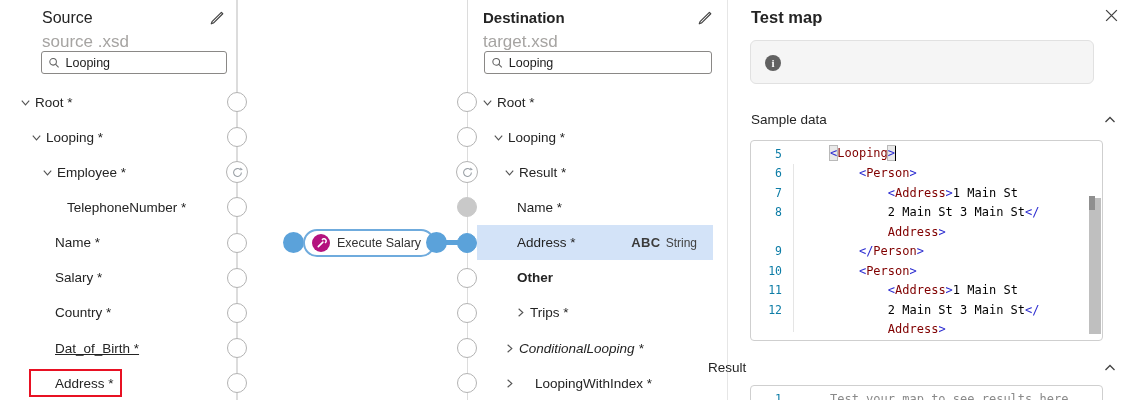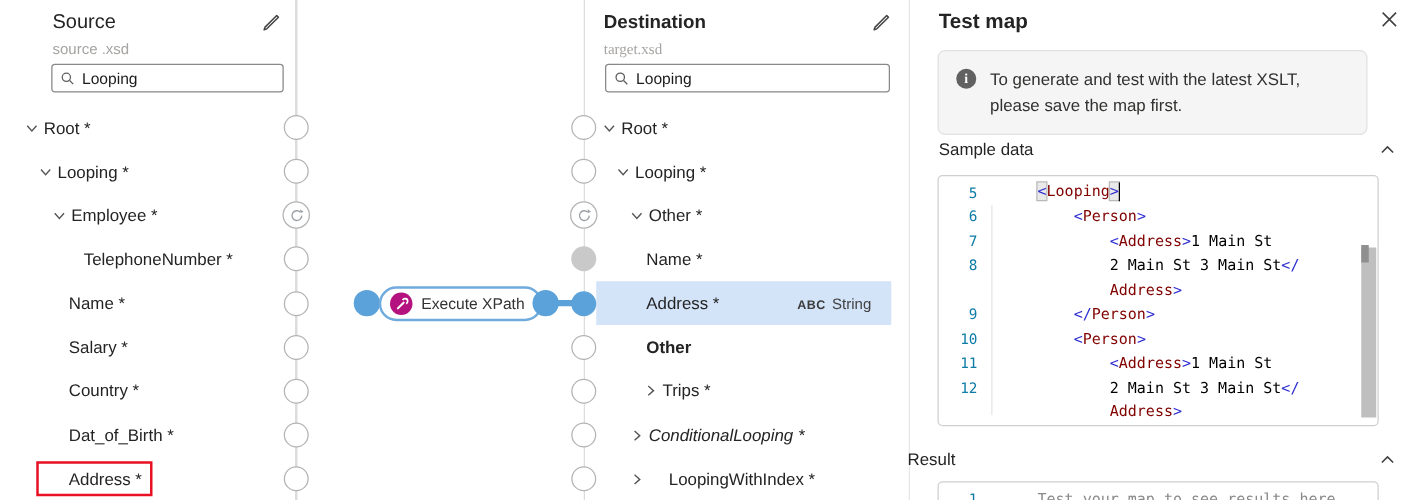--- a/index.html
+++ b/index.html
@@ -3,36 +3,36 @@
 <meta charset="utf-8">
 <style>
   * { margin:0; padding:0; box-sizing:border-box; }
   html,body { background:#fff; }
   #canvas {
     position:relative; width:1130px; height:400px; overflow:hidden;
     font-family:"Liberation Sans", sans-serif; color:#242424; background:#fff;
   }
   .abs { position:absolute; }
   .panel-title { font-size:15px; font-weight:700; color:#242424; }
-  .panel-sub { font-size:12px; color:#a6a4a2; margin-top:3px; }
+  .panel-sub { font-size:17px; color:#a6a4a2; margin-top:3px; }
   .searchbox {
     position:absolute; height:23px; border:1px solid #8a8886; border-radius:3px;
     background:#fff; display:flex; align-items:center; padding:0 6px;
   }
   .searchbox input {
     border:none; outline:none; font-family:"Liberation Sans",sans-serif;
     font-size:12.5px; color:#1b1b1b; width:100%; background:transparent; margin-left:5px;
   }
   .rail { position:absolute; top:0; width:1.5px; height:400px; background:#dcdcdc; }
   .node-circle { position:absolute; border-radius:50%; background:#fff; border:1.5px solid #b3b3b3; }
   .tree-row { position:absolute; height:35px; display:flex; align-items:center; font-size:13.5px; color:#242424; cursor:default; }
   .tree-label { white-space:nowrap; }
   .chev { display:inline-flex; width:14px; height:14px; align-items:center; justify-content:center; margin-right:3px; flex:0 0 auto; }
   .type-badge { position:absolute; right:16px; display:flex; align-items:baseline; gap:5px; }
-  .type-abbr { font-size:10px; font-weight:700; letter-spacing:.4px; color:#3b3b3b; }
+  .type-abbr { font-size:13px; font-weight:700; letter-spacing:.4px; color:#3b3b3b; }
   .type-name { font-size:12px; color:#424242; }
   .fn-pill {
     position:absolute; height:28px; background:#fff; border:2px solid #6fabdd; border-radius:15px;
     display:flex; align-items:center; padding:0 12px 0 7px; gap:7px; z-index:3;
   }
   .fn-label { font-size:12.5px; color:#333; white-space:nowrap; }
   .fn-icon { width:18px; height:18px; border-radius:50%; display:flex; align-items:center; justify-content:center; flex:0 0 auto; }
   .handle { position:absolute; width:21px; height:21px; border-radius:50%; z-index:3; }
   .edge { position:absolute; height:4.5px; z-index:2; border-radius:2px; }
   .red-annotation { position:absolute; border:2.5px solid #e81123; z-index:5; }
@@ -80,21 +80,21 @@
   </span>
   <div class="searchbox" style="left:41px; top:51px; width:186px;">
     <svg width="14" height="14" viewBox="0 0 16 16">
         <circle cx="6.5" cy="6.5" r="4.2" fill="none" stroke="#5f5f5f" stroke-width="1.3"></circle>
         <line x1="9.8" y1="9.8" x2="13.5" y2="13.5" stroke="#5f5f5f" stroke-width="1.3"></line>
       </svg>
     <input type="text" value="Looping" style="">
   </div>
 
   <div class="abs panel-title" style="left:483px; top:9px;">Destination</div>
-  <div class="abs panel-sub" style="left:483px; top:29px;font-family:Liberation Serif, serif;">target.xsd</div>
+  <div class="abs panel-sub" style="left:483px; top:29px;">target.xsd</div>
   <span class="abs icon-btn" style="left:696px; top:10px;">
     <svg width="17" height="17" viewBox="0 0 16 16">
         <path d="M12.6 2.2l1.3 1.3-8.8 8.8-2 .7.7-2 8.8-8.8z" fill="none" stroke="#424242" stroke-width="1.1" stroke-linejoin="round"></path>
       </svg>
   </span>
   <div class="searchbox" style="left:484px; top:51px; width:228px;">
     <svg width="14" height="14" viewBox="0 0 16 16">
         <circle cx="6.5" cy="6.5" r="4.2" fill="none" stroke="#5f5f5f" stroke-width="1.3"></circle>
         <line x1="9.8" y1="9.8" x2="13.5" y2="13.5" stroke="#5f5f5f" stroke-width="1.3"></line>
       </svg>
@@ -147,21 +147,21 @@
       <div class="node-circle" style="left: 227px; top: 232.6px; width: 20px; height: 20px; z-index: 1; display: flex; align-items: center; justify-content: center;"></div>
       <div class="tree-row" style="left: 0px; top: 260.25px; width: 227px; background: transparent;">
         <span class="tree-label" style="margin-left: 55px;">Salary *</span>
       </div>
       <div class="node-circle" style="left: 227px; top: 267.75px; width: 20px; height: 20px; z-index: 1; display: flex; align-items: center; justify-content: center;"></div>
       <div class="tree-row" style="left: 0px; top: 295.4px; width: 227px; background: transparent;">
         <span class="tree-label" style="margin-left: 55px;">Country *</span>
       </div>
       <div class="node-circle" style="left: 227px; top: 302.9px; width: 20px; height: 20px; z-index: 1; display: flex; align-items: center; justify-content: center;"></div>
       <div class="tree-row" style="left: 0px; top: 330.55px; width: 227px; background: transparent;">
-        <span class="tree-label" style="margin-left: 55px;">Dat_of_Birth *</span>
+        <span class="tree-label" style="margin-left: 55px; text-decoration: underline;">Dat_of_Birth *</span>
       </div>
       <div class="node-circle" style="left: 227px; top: 338.05px; width: 20px; height: 20px; z-index: 1; display: flex; align-items: center; justify-content: center;"></div>
       <div class="tree-row" style="left: 0px; top: 365.7px; width: 227px; background: transparent;">
         <span class="tree-label" style="margin-left: 55px;">Address *</span>
       </div>
       <div class="node-circle" style="left: 227px; top: 373.2px; width: 20px; height: 20px; z-index: 1; display: flex; align-items: center; justify-content: center;"></div>
       <div class="tree-row" style="left: 477px; top: 84.5px; width: 236px; background: transparent;">
         <span class="chev" style="margin-left: 3px;">
           <svg width="13" height="13" viewBox="0 0 14 14">
             <polyline points="3,5 7,9.5 11,5" fill="none" stroke="#555" stroke-width="1.2"></polyline>
@@ -178,21 +178,21 @@
         </span>
         <span class="tree-label" style="margin-left: 0px;">Looping *</span>
       </div>
       <div class="node-circle" style="left: 457px; top: 127.15px; width: 20px; height: 20px; z-index: 1; display: flex; align-items: center; justify-content: center;"></div>
       <div class="tree-row" style="left: 477px; top: 154.8px; width: 236px; background: transparent;">
         <span class="chev" style="margin-left: 25px;">
           <svg width="13" height="13" viewBox="0 0 14 14">
             <polyline points="3,5 7,9.5 11,5" fill="none" stroke="#555" stroke-width="1.2"></polyline>
           </svg>
         </span>
-        <span class="tree-label" style="margin-left: 0px;">Other *</span>
+        <span class="tree-label" style="margin-left: 0px;">Result *</span>
       </div>
       <div class="node-circle" style="left: 456px; top: 161.3px; width: 22px; height: 22px; z-index: 1; display: flex; align-items: center; justify-content: center;">
         <svg width="13" height="13" viewBox="0 0 16 16">
           <path d="M12.8 8 a4.8 4.8 0 1 1 -1.4 -3.4" fill="none" stroke="#9aa0a6" stroke-width="1.3"></path>
           <polygon points="11.2,1.8 11.6,5.4 14.6,4.2" fill="#9aa0a6"></polygon>
         </svg>
       </div>
       <div class="tree-row" style="left: 477px; top: 189.95px; width: 236px; background: transparent;">
         <span class="tree-label" style="margin-left: 40px;">Name *</span>
       </div>
@@ -241,36 +241,35 @@
   <div class="red-annotation" style="left:29px; top:369px; width:93px; height:28px;"></div>
 
   <div class="handle" style="left:283px; top:232px; background:#5ba2da;"></div>
   <div class="fn-pill" style="left:303px; top:229px;">
     <span class="fn-icon" style="background:#b4127e;">
       <svg width="11" height="11" viewBox="0 0 12 12">
           <path d="M2.5 9.5 L7.5 4.5" stroke="#fff" stroke-width="1.8" stroke-linecap="round"></path>
           <path d="M6.7 2.3 a2.3 2.3 0 1 1 3 3" fill="none" stroke="#fff" stroke-width="1.6"></path>
         </svg>
     </span>
-    <span class="fn-label">Execute XPath</span>
+    <span class="fn-label">Execute Salary</span>
   </div>
   <div class="handle" style="left:426px; top:232px; background:#5ba2da;"></div>
   <div class="edge" style="left:436px; top:240px; width:32px; background:#5ba2da;"></div>
 
   <div class="divider-v" style="left:727px;"></div>
   <div class="abs tm-title" style="left:751px; top:8px;">Test map</div>
   <span class="abs icon-btn" style="left:1104px; top:8px;">
     <svg width="15" height="15" viewBox="0 0 14 14">
         <path d="M2 2 L12 12 M12 2 L2 12" stroke="#424242" stroke-width="1.2"></path>
       </svg>
   </span>
 
   <div class="infobox" style="left:750px; top:40px; width:344px;">
     <span class="info-icon">i</span>
-    <span class="info-text">To generate and test with the latest XSLT, please save the map first.</span>
   </div>
 
   <div class="abs section-label" style="left:751px; top:112px;">Sample data</div>
   <span class="abs icon-btn" style="left:1103px; top:113px;">
     <svg width="14" height="14" viewBox="0 0 14 14">
         <polyline points="2.5,9 7,4.5 11.5,9" fill="none" stroke="#424242" stroke-width="1.3"></polyline>
       </svg>
   </span>
 
   <div class="editor" id="sample-editor" style="left:750px; top:140px; width:353px; height:201px;">
@@ -283,21 +282,21 @@
       <div class="code-row" style="top: 61.5px;"><span class="ln">8</span><span class="code-seg-wrap"><span class="tok-p">        </span><span class="tok-x">2 Main St 3 Main St</span><span class="tok-d">&lt;/</span></span></div>
       <div class="code-row" style="top: 81px;"><span class="ln"></span><span class="code-seg-wrap"><span class="tok-p">        </span><span class="tok-t">Address</span><span class="tok-d">&gt;</span></span></div>
       <div class="code-row" style="top: 100.5px;"><span class="ln">9</span><span class="code-seg-wrap"><span class="tok-p">    </span><span class="tok-d">&lt;/</span><span class="tok-t">Person</span><span class="tok-d">&gt;</span></span></div>
       <div class="code-row" style="top: 120px;"><span class="ln">10</span><span class="code-seg-wrap"><span class="tok-p">    </span><span class="tok-d">&lt;</span><span class="tok-t">Person</span><span class="tok-d">&gt;</span></span></div>
       <div class="code-row" style="top: 139.5px;"><span class="ln">11</span><span class="code-seg-wrap"><span class="tok-p">        </span><span class="tok-d">&lt;</span><span class="tok-t">Address</span><span class="tok-d">&gt;</span><span class="tok-x">1 Main St</span></span></div>
       <div class="code-row" style="top: 159px;"><span class="ln">12</span><span class="code-seg-wrap"><span class="tok-p">        </span><span class="tok-x">2 Main St 3 Main St</span><span class="tok-d">&lt;/</span></span></div>
       <div class="code-row" style="top: 178.5px;"><span class="ln"></span><span class="code-seg-wrap"><span class="tok-p">        </span><span class="tok-t">Address</span><span class="tok-d">&gt;</span></span></div>
       <div class="code-row" style="top: 198px;"><span class="code-seg-wrap"></span></div>
     </div>
 
-  <div class="abs section-label" style="left:726px; top:360px;">Result</div>
+  <div class="abs section-label" style="left:708px; top:360px;">Result</div>
   <span class="abs icon-btn" style="left:1103px; top:361px;">
     <svg width="14" height="14" viewBox="0 0 14 14">
         <polyline points="2.5,9 7,4.5 11.5,9" fill="none" stroke="#424242" stroke-width="1.3"></polyline>
       </svg>
   </span>
 
   <div class="editor" style="left:750px; top:385px; width:353px; height:40px;">
     <div class="code-row" style="top:3px;">
       <span class="ln">1</span>
       <span class="code-seg-wrap" style="color:#8a8a8a;">Test your map to see results here</span>

